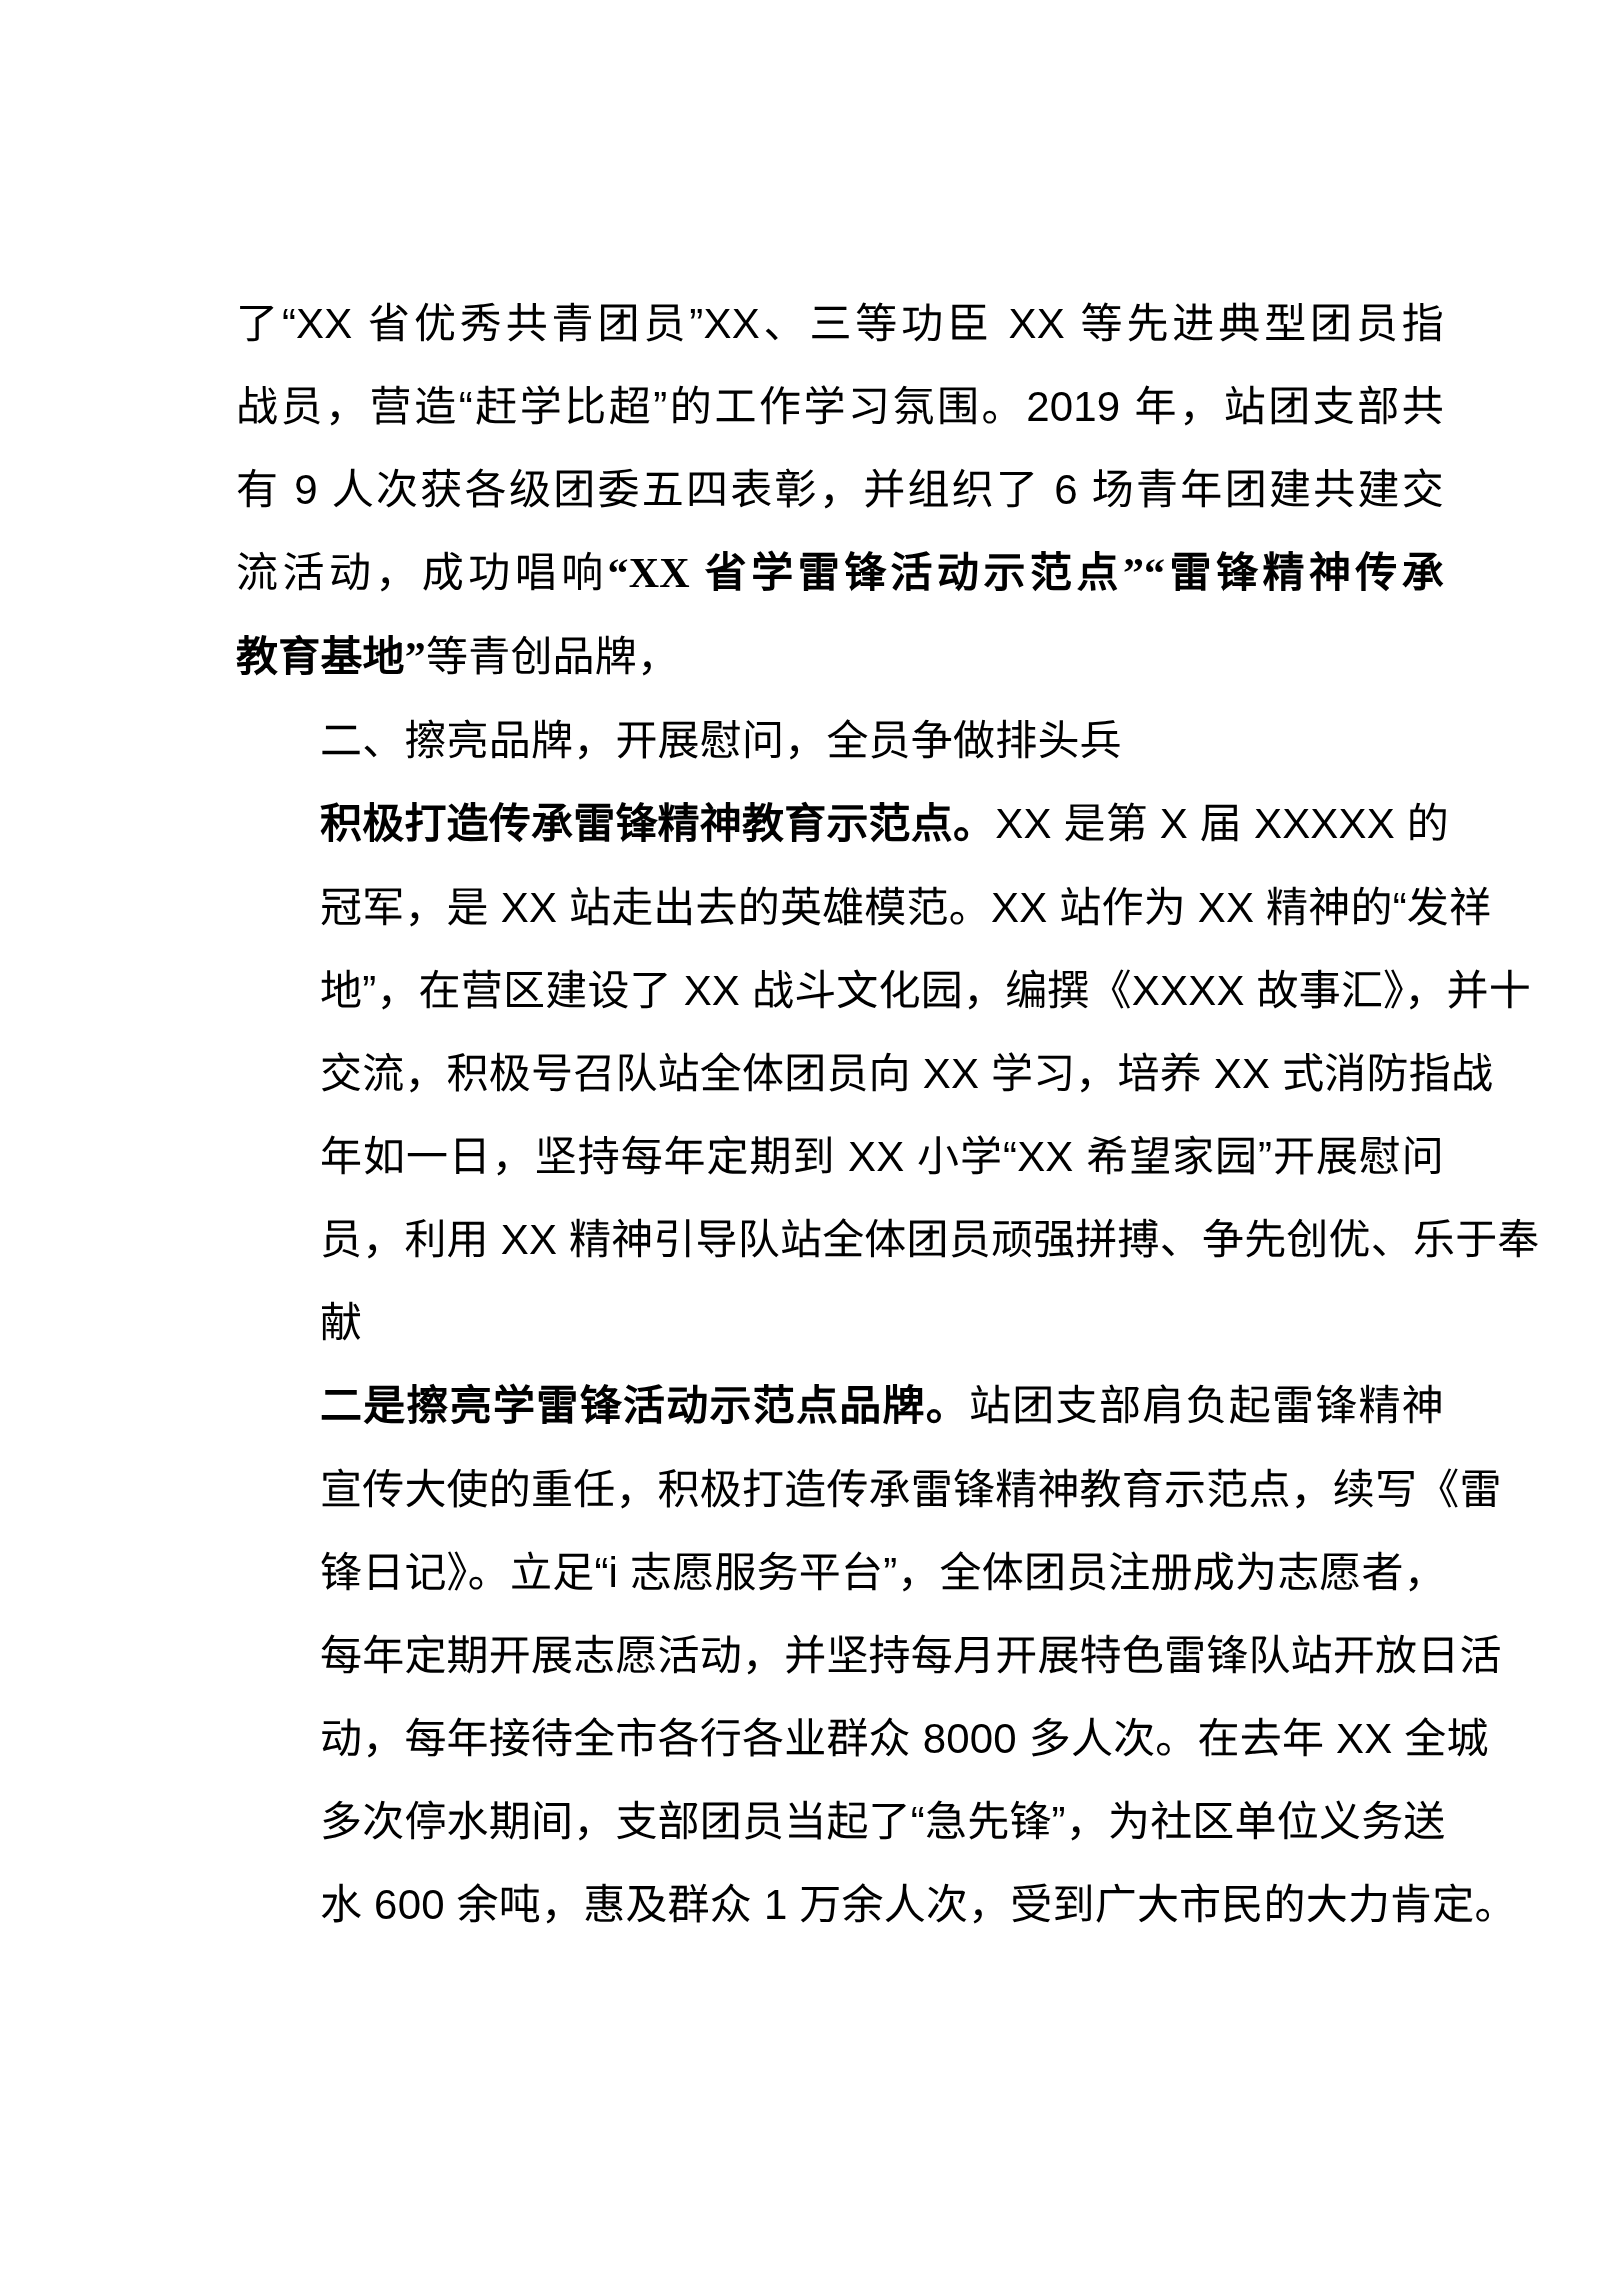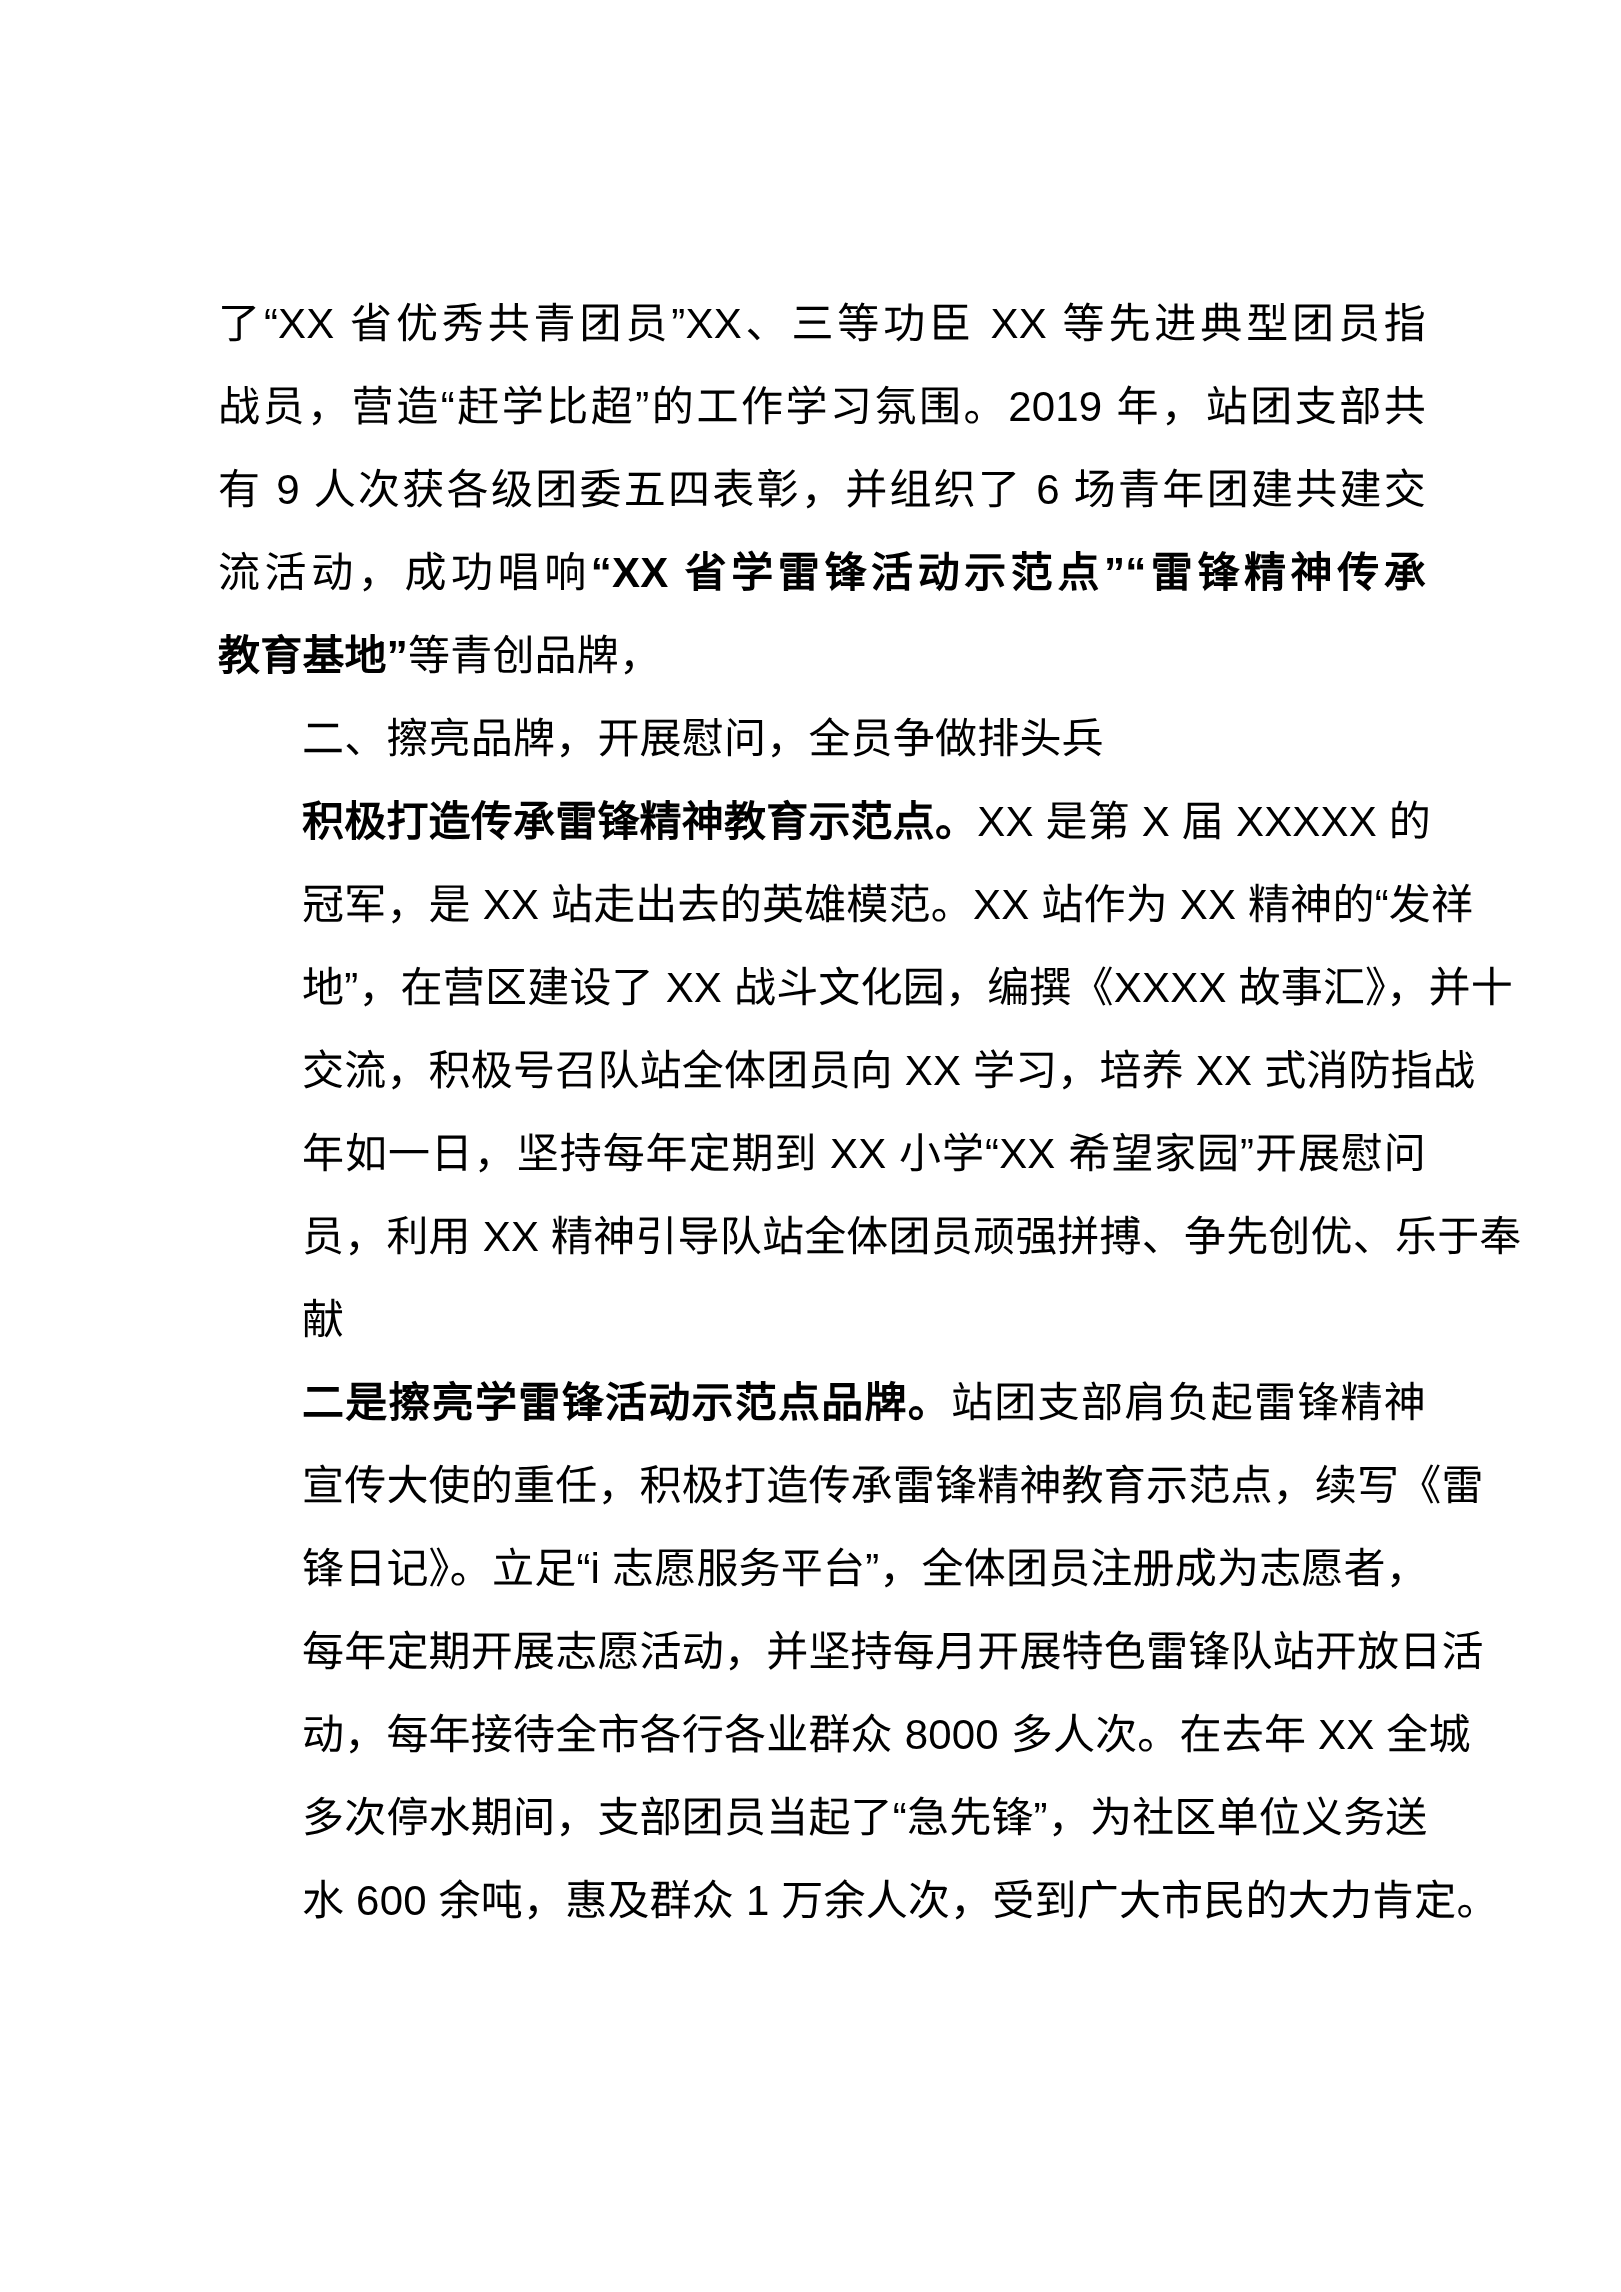--- a/index.html
+++ b/index.html
@@ -12,21 +12,21 @@
     position: relative;
     width: 1621px;
     height: 2293px;
     background: #ffffff;
     margin: 0 auto;
     overflow: hidden;
     box-sizing: border-box;
   }
   .text-body {
     position: absolute;
-    left: 218px;
+    left: 236px;
     top: 282px;
     width: 1208px;
     font-family: "Liberation Sans", "DejaVu Sans", sans-serif;
     font-size: 42px;
     line-height: 83px;
     color: #000000;
     text-align: justify;
     text-justify: inter-ideograph;
     letter-spacing: 0.2px;
   }
@@ -34,20 +34,21 @@
     margin: 0;
     padding: 0;
     text-align: justify;
     text-justify: inter-ideograph;
   }
   p.indent {
     text-indent: 84px;
   }
   .b {
     font-weight: bold;
+    font-family: Liberation Serif, serif;
   }
   
   .jline {
     display: block;
     text-align: justify;
     text-align-last: justify;
     white-space: nowrap;
   }
   .jline.last {
     text-align-last: left;

